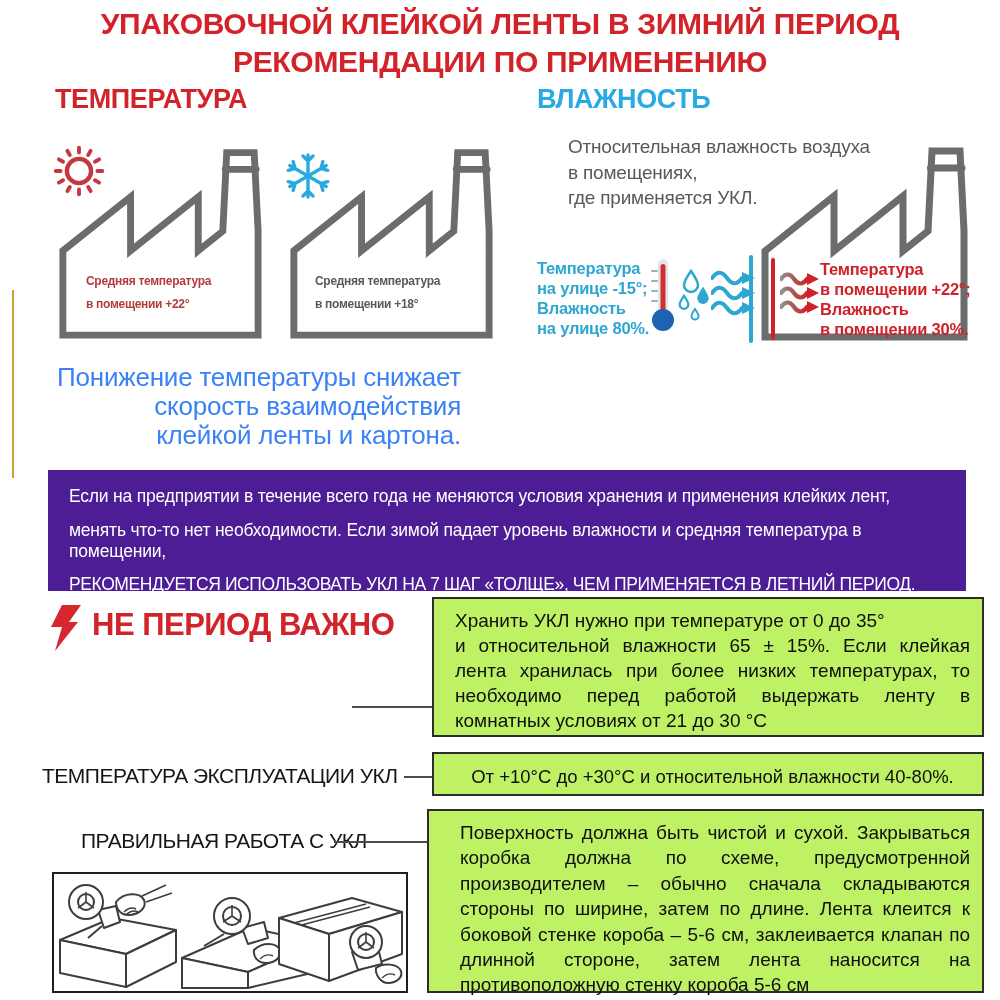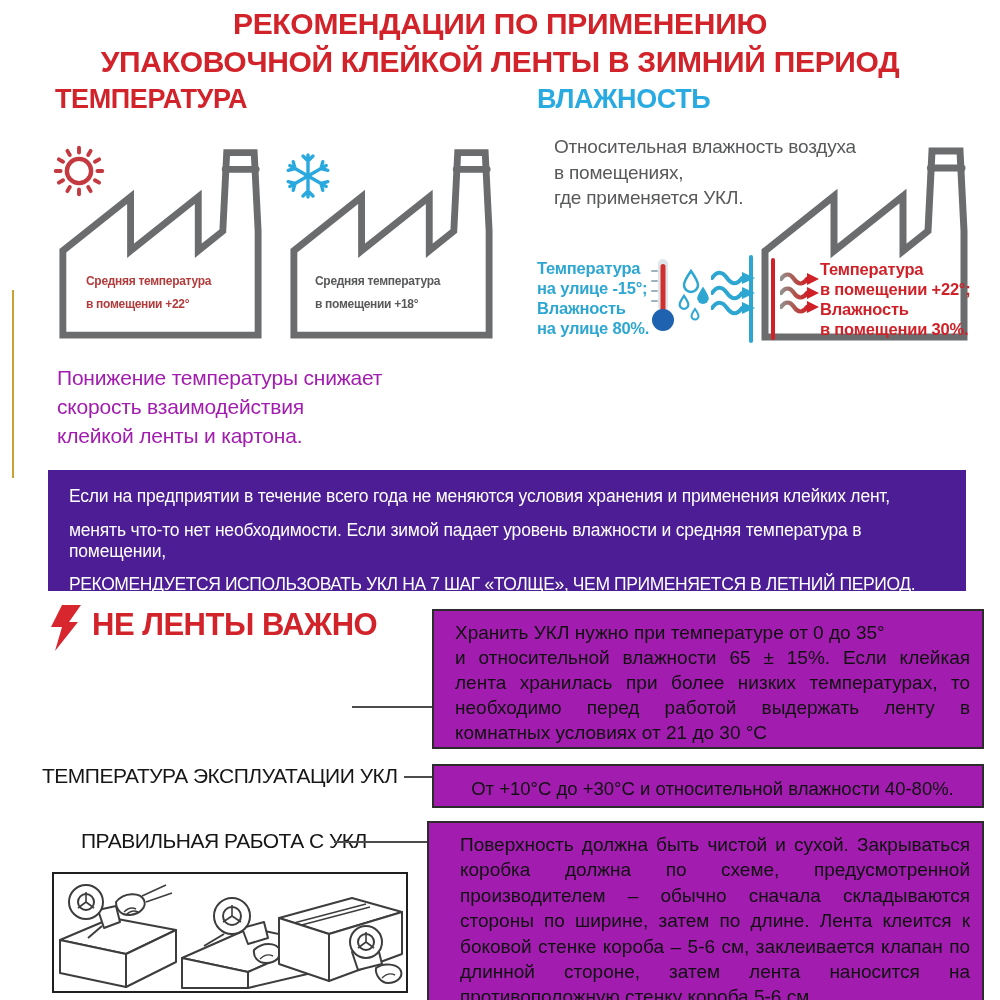--- a/index.html
+++ b/index.html
@@ -16,25 +16,25 @@
   .sec-h{font-size:27px;font-weight:bold;letter-spacing:-0.4px;}
   .h-temp{left:55px;top:84px;color:#d2232a;}
   .h-hum{left:537px;top:84px;color:#29abe2;}
 
   
   .fcap{font-size:12px;font-weight:bold;line-height:23px;letter-spacing:-0.3px;}
   .fcap-warm{left:86px;top:270px;color:#b23c3c;}
   .fcap-cold{left:315px;top:270px;color:#58595b;}
 
   
-  .note{font-size:21px;line-height:29px;color:#a21caf;letter-spacing:-0.2px;}
+  .note{font-size:26px;line-height:29px;color:#3b82f6;letter-spacing:-0.2px;text-align:right;}
   .note-temp{left:57px;top:363px;}
   .note-hum{left:537px;top:361px;}
 
-  .hum-intro{left:554px;top:134px;font-size:19px;line-height:25.5px;color:#58595b;letter-spacing:-0.2px;}
+  .hum-intro{left:568px;top:134px;font-size:19px;line-height:25.5px;color:#58595b;letter-spacing:-0.2px;}
 
   .cond{font-size:16.5px;font-weight:bold;line-height:20px;letter-spacing:-0.2px;}
   .cond-out{left:537px;top:258px;color:#2da7d2;}
   .cond-in{left:820px;top:259px;color:#cf2127;}
 
   
   .goldline{left:12px;top:290px;width:2px;height:188px;background:#c9a132;}
   .bluewall{left:749px;top:255px;width:4px;height:88px;background:#2da7d2;border-radius:2px;}
   .redwall{left:771px;top:258px;width:4px;height:82px;background:#cf2127;border-radius:2px;}
 
@@ -48,22 +48,22 @@
   .imp-head{left:92px;top:607px;font-size:31px;font-weight:bold;color:#d2232a;letter-spacing:-0.5px;}
   .rowlab{font-size:21px;color:#161616;letter-spacing:-0.5px;}
   .lab1{left:42px;top:694px;}
   .lab2{left:42px;top:764px;}
   .lab3{left:38px;top:829px;margin-left:43px;}
   .conn{height:2px;background:#4c4c4c;}
   .conn1{left:352px;top:706px;width:80px;}
   .conn2{left:404px;top:776px;width:28px;}
   .conn3{left:334px;top:841px;width:93px;}
 
-  .infobox{box-sizing:border-box;border:2px solid #2c2c2c;background:#a21caf;color:#101010;
-           font-size:19px;line-height:25px;text-align:justify;margin-top:12px;}
+  .infobox{box-sizing:border-box;border:2px solid #2c2c2c;background:#bef264;color:#101010;
+           font-size:19px;line-height:25px;text-align:justify;}
   .box1{left:432px;top:597px;width:552px;height:140px;padding:9px 12px 0 21px;}
   .box2{left:432px;top:752px;width:552px;height:44px;padding:10px 12px 0 21px;font-size:18.5px;text-align:center;}
   .box3{left:427px;top:809px;width:557px;height:184px;padding:9px 12px 0 31px;line-height:25.4px;}
 
   .illus{left:52px;top:872px;width:356px;height:121px;border:2px solid #1f1f1f;box-sizing:border-box;background:#fff;}
 </style>
 </head>
 <body>
 
 <div class="canvas">
@@ -76,22 +76,22 @@
       </g>
       <linearGradient id="warmgrad" x1="0" y1="0" x2="1" y2="0">
         <stop offset="0" stop-color="#91918f"></stop>
         <stop offset="0.55" stop-color="#b0524b"></stop>
         <stop offset="1" stop-color="#cf2127"></stop>
       </linearGradient>
     </defs>
   </svg>
 
   <div class="abs title">
+    <div>УПАКОВОЧНОЙ КЛЕЙКОЙ ЛЕНТЫ В ЗИМНИЙ ПЕРИОД</div>
     <div>РЕКОМЕНДАЦИИ ПО ПРИМЕНЕНИЮ</div>
-    <div>УПАКОВОЧНОЙ КЛЕЙКОЙ ЛЕНТЫ В ЗИМНИЙ ПЕРИОД</div>
   </div>
 
   <div class="abs sec-h h-temp">ТЕМПЕРАТУРА</div>
   <div class="abs sec-h h-hum">ВЛАЖНОСТЬ</div>
 
   <svg class="abs" style="left:50px;top:140px" width="58" height="62" viewBox="0 0 58 64">
     <circle cx="29" cy="32" r="12.5" fill="none" stroke="#c4383f" stroke-width="4.5"></circle>
     <g stroke="#c4383f" stroke-width="4" stroke-linecap="round">
       <line x1="29" y1="8" x2="29" y2="13" transform="rotate(0 29 32)"></line>
       <line x1="29" y1="8" x2="29" y2="13" transform="rotate(30 29 32)"></line>
@@ -235,21 +235,21 @@
 
   <div class="abs banner">
     <div class="bl">Если на предприятии в течение всего года не меняются условия хранения и применения клейких лент,</div>
     <div class="bl">менять что-то нет необходимости. Если зимой падает уровень влажности и средняя температура в помещении,</div>
     <div class="bl bl3">РЕКОМЕНДУЕТСЯ ИСПОЛЬЗОВАТЬ УКЛ НА 7 ШАГ «ТОЛЩЕ», ЧЕМ ПРИМЕНЯЕТСЯ В ЛЕТНИЙ ПЕРИОД.</div>
   </div>
 
   <svg class="abs" style="left:48px;top:604px" width="36" height="48" viewBox="0 0 36 48">
     <path d="M14,1 L33,1 L21,18 L30,18 L7,47 L14,23 L3,23 Z" fill="#d8262e"></path>
   </svg>
-  <div class="abs imp-head">НЕ ЛЕНТЫ ВАЖНО</div>
+  <div class="abs imp-head">НЕ ПЕРИОД ВАЖНО</div>
 
   <div class="abs conn conn1"></div>
   <div class="abs pre infobox box1">Хранить УКЛ нужно при температуре от 0 до 35°
 и относительной влажности 65 ± 15%. Если клейкая лента хранилась при более низких температурах, то необходимо перед работой выдержать ленту в комнатных условиях от 21 до 30 °С</div>
 
   <div class="abs rowlab lab2">ТЕМПЕРАТУРА ЭКСПЛУАТАЦИИ УКЛ</div>
   <div class="abs conn conn2"></div>
   <div class="abs pre infobox box2">От +10°С до +30°С и относительной влажности 40-80%.</div>
 
   <div class="abs rowlab lab3">ПРАВИЛЬНАЯ РАБОТА С УКЛ</div>

